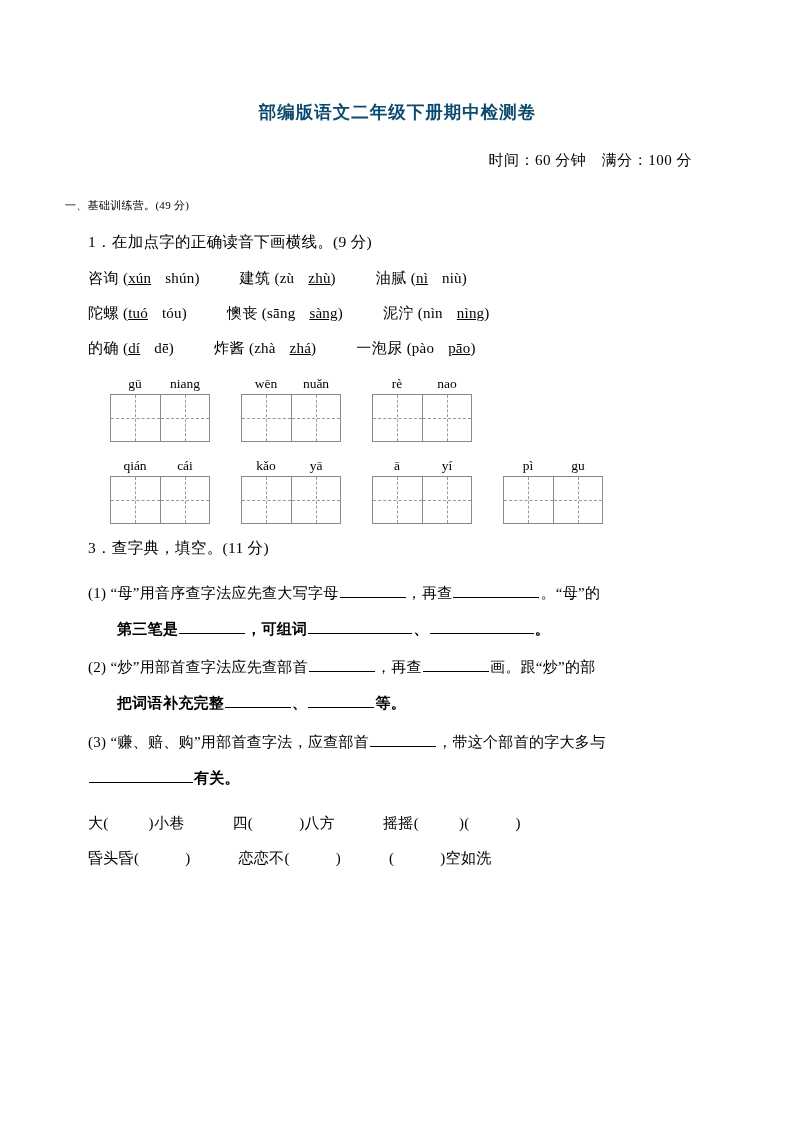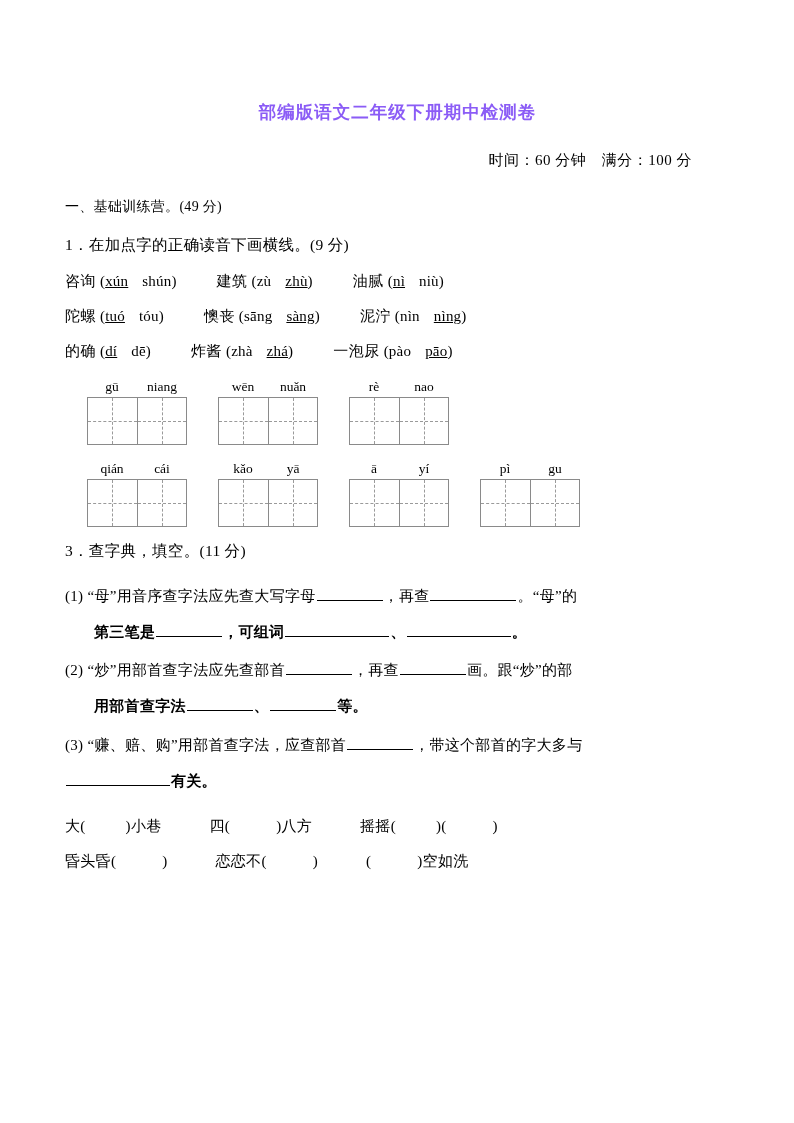--- a/index.html
+++ b/index.html
@@ -25,47 +25,47 @@
   .content {
     position: absolute;
     left: 65px;
     top: 100px;
     width: 665px;
   }
 
   
   .doc-title {
     text-align: center;
-    color: #8b5cf6;
+    color: #0c4a6e;
     font-weight: bold;
     font-size: 17.5px;
     letter-spacing: 1px;
     line-height: 1.4;
     margin: 0 0 26px 0;
   }
   .doc-subtitle {
     text-align: right;
     font-size: 15px;
     letter-spacing: 0.5px;
     margin: 0 38px 28px 0;
     white-space: pre;
   }
 
   
   .section-title {
-    font-size: 14px;
+    font-size: 11px;
     margin: 0 0 19px 0;
     letter-spacing: 0.3px;
   }
   .q-title {
     font-size: 15.5px;
     margin: 0 0 16px 0;
     letter-spacing: 0.3px;
   }
-  .q-block { margin-bottom: 14px; }
+  .q-block { margin-bottom: 14px; margin-left: 23px; }
 
   
   .choice-row {
     font-size: 15px;
     margin-bottom: 16px;
     white-space: nowrap;
     letter-spacing: 0.2px;
   }
   .choice-item { display: inline-block; }
   .ci-gap-1 { margin-right: 40px; }
@@ -273,21 +273,21 @@
 
       <div class="fill-para">
         <span>(1)</span>
         <span>“母”用音序查字法应先查大写字母</span><span class="blank b-m"></span><span>，再查</span><span class="blank b-l"></span><span>。“母”的</span>
         <span class="hang"><span>第三笔是</span><span class="blank b-m"></span><span>，可组词</span><span class="blank b-xl"></span><span>、</span><span class="blank b-xl"></span><span>。</span></span>
       </div>
 
       <div class="fill-para">
         <span>(2)</span>
         <span>“炒”用部首查字法应先查部首</span><span class="blank b-m"></span><span>，再查</span><span class="blank b-m"></span><span>画。跟“炒”的部</span>
-        <span class="hang"><span>用部首查字法</span><span class="blank b-m"></span><span>、</span><span class="blank b-m"></span><span>等。</span></span>
+        <span class="hang"><span>把词语补充完整</span><span class="blank b-m"></span><span>、</span><span class="blank b-m"></span><span>等。</span></span>
       </div>
 
       <div class="fill-para">
         <span>(3)</span>
         <span>“赚、赔、购”用部首查字法，应查部首</span><span class="blank b-m"></span><span>，带这个部首的字大多与</span>
         <span class="hang" style="padding-left:0"><span class="blank b-xl"></span><span>有关。</span></span>
       </div>
     </div>
 
     <div class="q-block" style="margin-top:18px">

